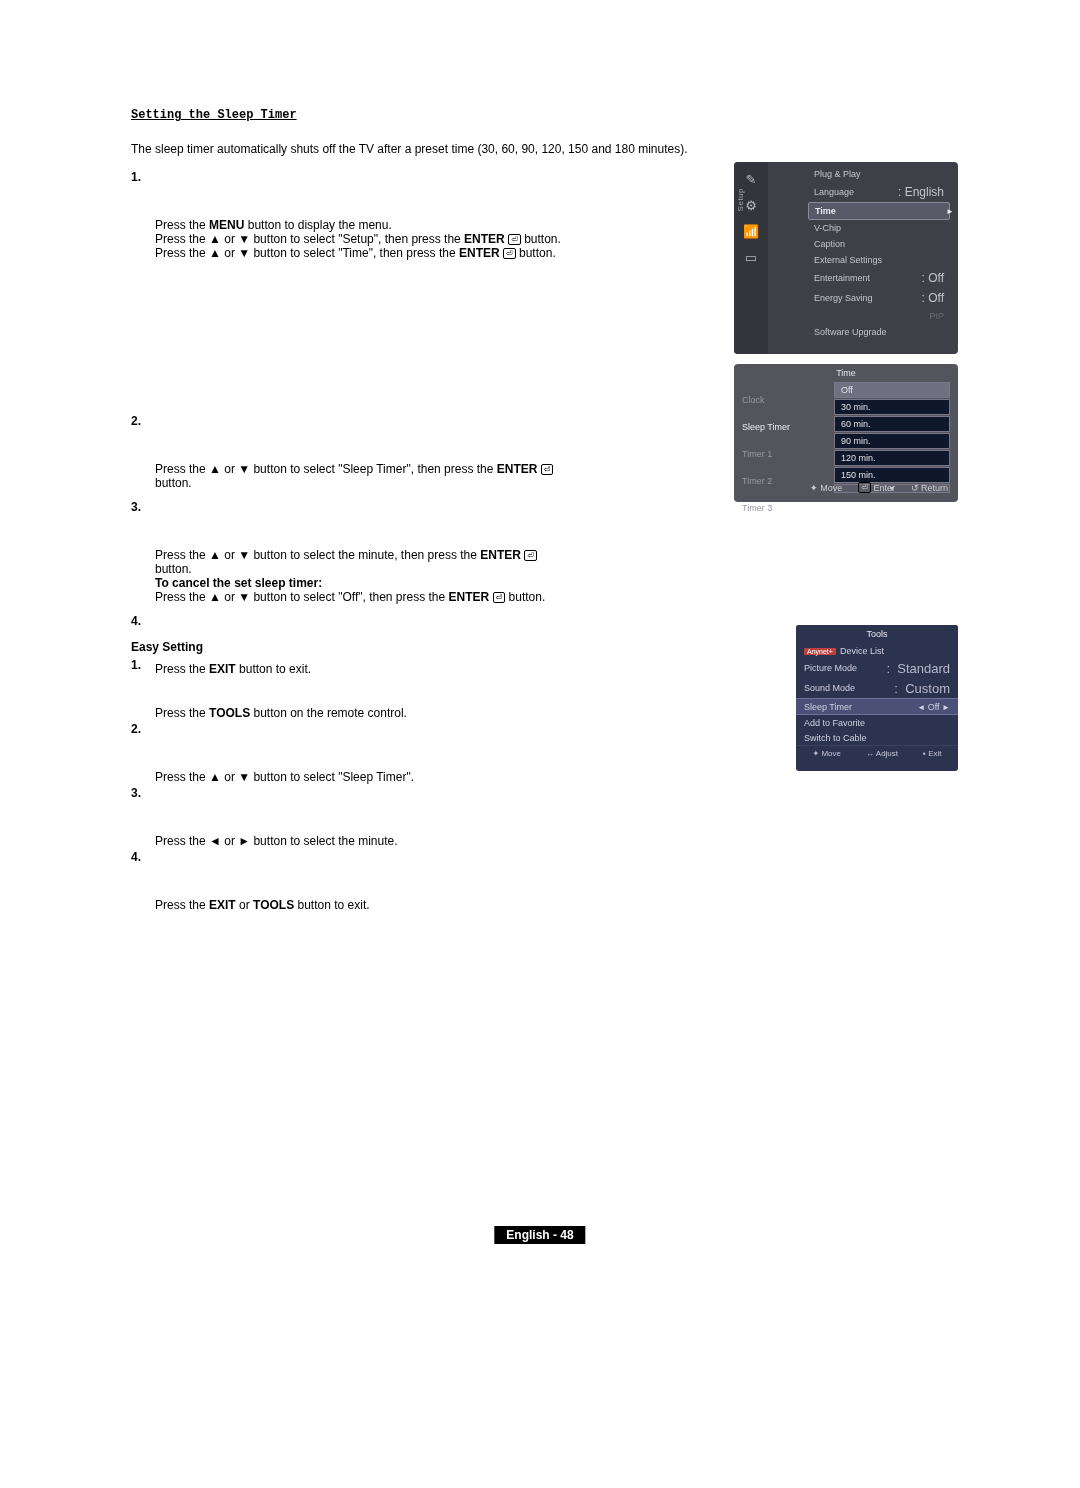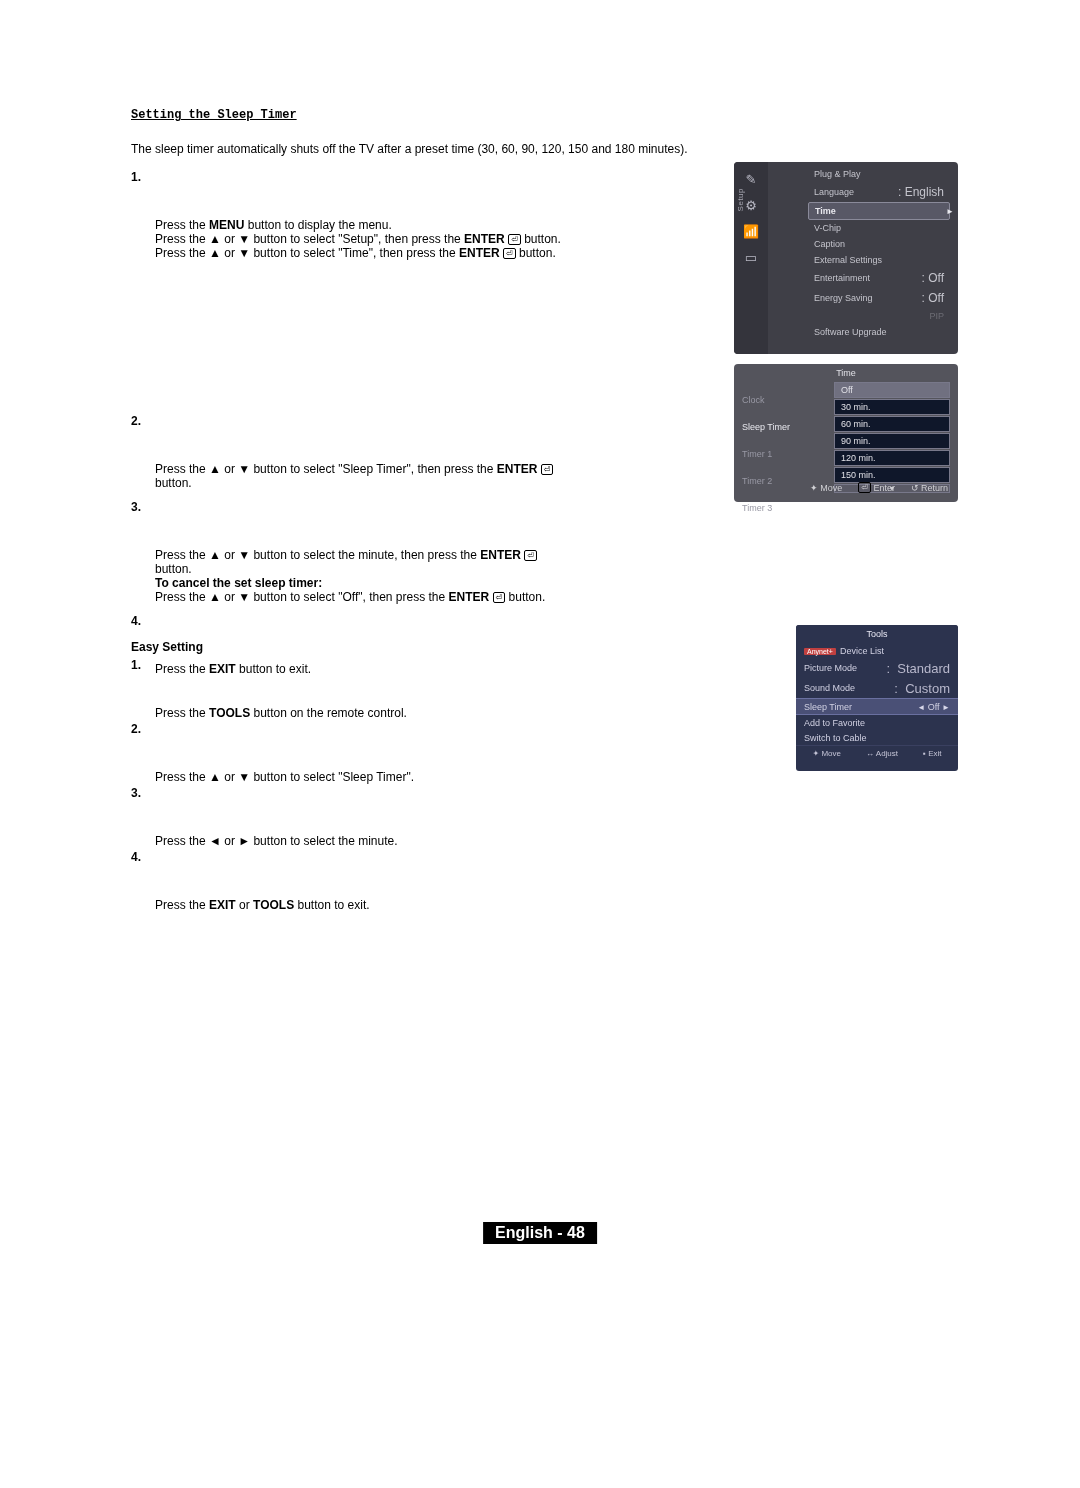--- a/index.html
+++ b/index.html
@@ -246,21 +246,21 @@
   }
 
   
   .page-footer {
     position: absolute;
     bottom: 244px;
     left: 50%;
     transform: translateX(-50%);
     background: #000;
     color: #fff;
-    font-size: 16px;
+    font-size: 12px;
     padding: 2px 12px;
     font-weight: bold;
   }
 </style>
 </head>
 <body>
 
 <div>
   <div class="section-title">Setting the Sleep Timer</div>
   <div class="intro">The sleep timer automatically shuts off the TV after a preset time (30, 60, 90, 120, 150 and 180 minutes).</div>

